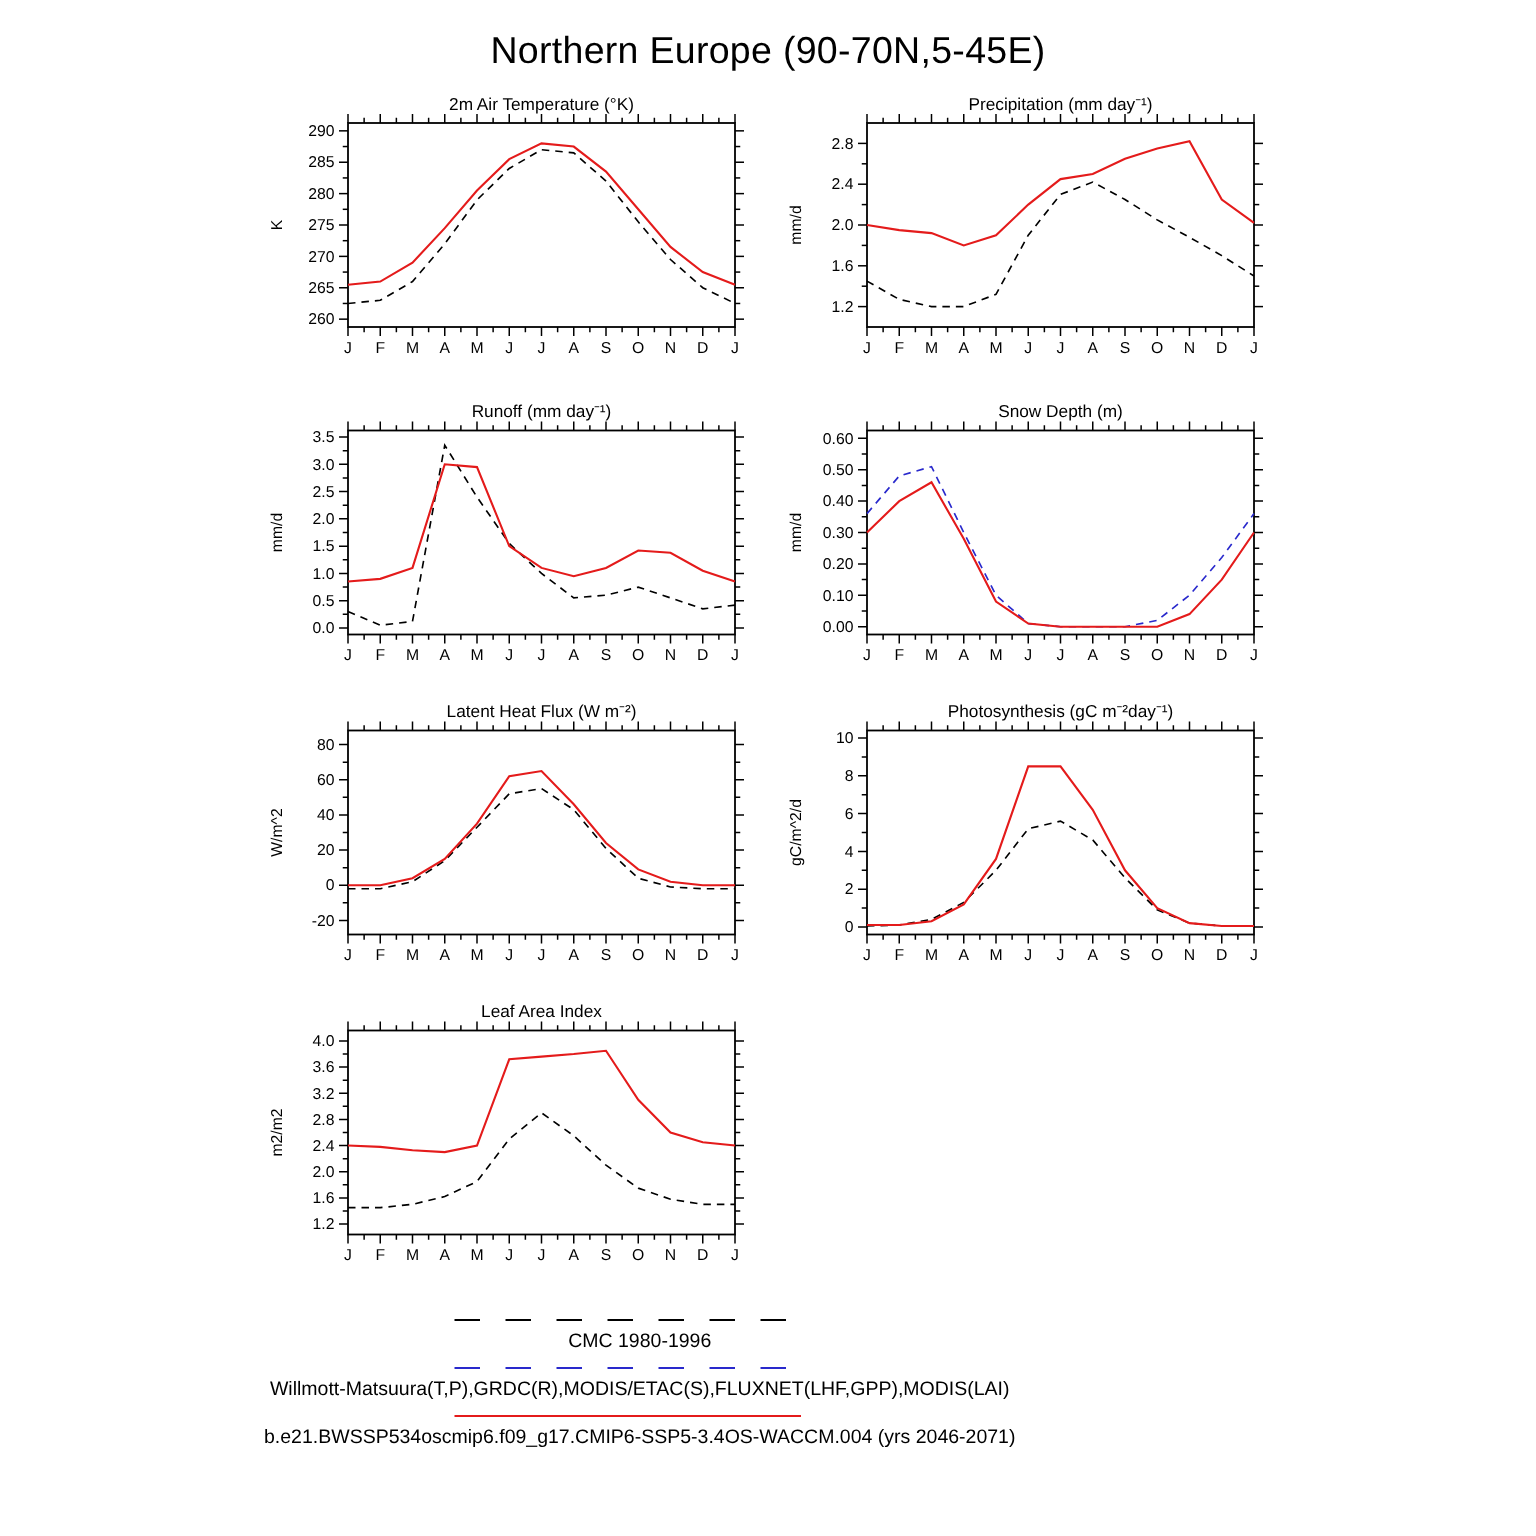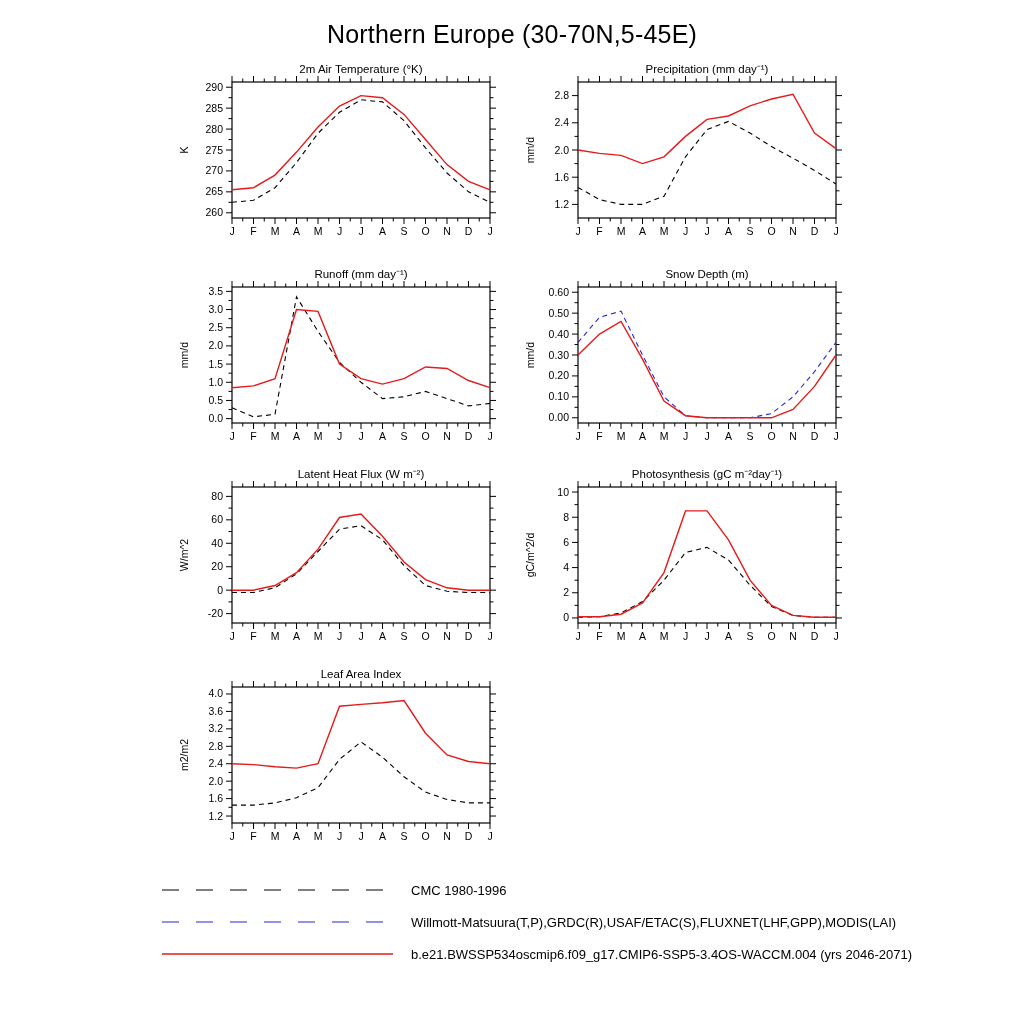--- a/index.html
+++ b/index.html
@@ -8,28 +8,28 @@
     font-family:"Liberation Sans",sans-serif;color:#000;
   }
   .main-title{
     position:absolute;top:20px;left:0;width:100%;text-align:center;
     font-size:25px;font-weight:normal;margin:0;letter-spacing:0.2px;
   }
   .chart{position:absolute;}
   .tk{font-family:"Liberation Sans",sans-serif;font-size:10.5px;fill:#000;}
   .ct{font-family:"Liberation Sans",sans-serif;font-size:11.5px;fill:#000;}
   .legend{position:absolute;left:160px;top:874px;}
-  .legend-row{display:flex;align-items:center;height:32px;}
+  .legend-row{display:flex;align-items:center;height:32px;flex-direction:column;}
   .llab{font-size:13px;margin-left:16px;white-space:nowrap;}
 </style>
 </head>
 <body>
 
 <div class="figure">
-  <h1 class="main-title">Northern Europe (30-70N,5-45E)</h1>
+  <h1 class="main-title">Northern Europe (90-70N,5-45E)</h1>
 
   <div class="chart" style="left:132px;top:60px"><svg width="372" height="178" viewBox="0 0 372 178">
         <line x1="100" y1="158" x2="100" y2="164" stroke="#000" stroke-width="1"></line>
         <line x1="100" y1="16" x2="100" y2="22" stroke="#000" stroke-width="1"></line>
         <text x="100" y="175" text-anchor="middle" class="tk">J</text>
         <line x1="110.75" y1="158" x2="110.75" y2="161.5" stroke="#000" stroke-width="1"></line>
         <line x1="110.75" y1="18.5" x2="110.75" y2="22" stroke="#000" stroke-width="1"></line>
         <line x1="121.5" y1="158" x2="121.5" y2="164" stroke="#000" stroke-width="1"></line>
         <line x1="121.5" y1="16" x2="121.5" y2="22" stroke="#000" stroke-width="1"></line>
         <text x="121.5" y="175" text-anchor="middle" class="tk">F</text>
@@ -740,21 +740,21 @@
     <div class="legend-row">
       <svg width="235" height="12">
         <line x1="2" y1="6" x2="233" y2="6" stroke-width="1.2" stroke-dasharray="17,17" stroke="#000000"></line>
       </svg>
       <span class="llab">CMC 1980-1996</span>
     </div>
     <div class="legend-row">
       <svg width="235" height="12">
         <line x1="2" y1="6" x2="233" y2="6" stroke-width="1.2" stroke-dasharray="17,17" stroke="#2929cc"></line>
       </svg>
-      <span class="llab">Willmott-Matsuura(T,P),GRDC(R),USAF/ETAC(S),FLUXNET(LHF,GPP),MODIS(LAI)</span>
+      <span class="llab">Willmott-Matsuura(T,P),GRDC(R),MODIS/ETAC(S),FLUXNET(LHF,GPP),MODIS(LAI)</span>
     </div>
     <div class="legend-row">
       <svg width="235" height="12">
         <line x1="2" y1="6" x2="233" y2="6" stroke-width="1.3" stroke="#e41b1b"></line>
       </svg>
       <span class="llab">b.e21.BWSSP534oscmip6.f09_g17.CMIP6-SSP5-3.4OS-WACCM.004 (yrs 2046-2071)</span>
     </div>
   </div>
 </div>
 

